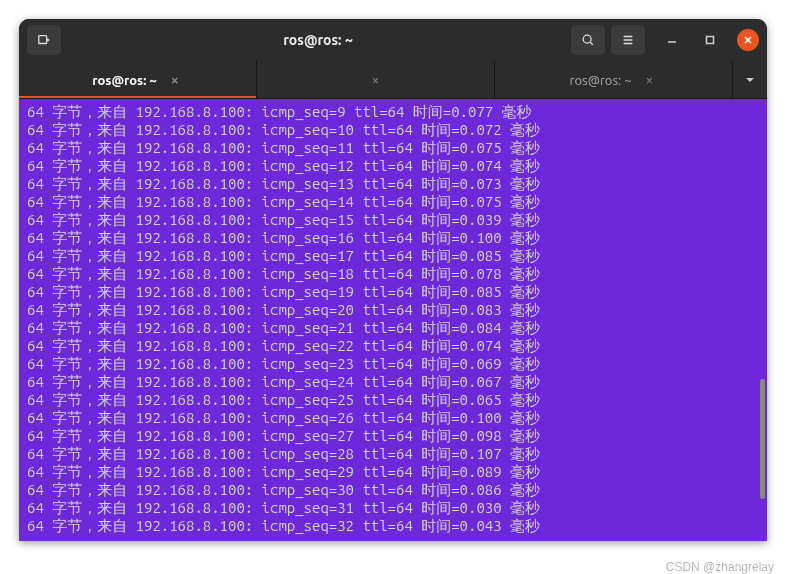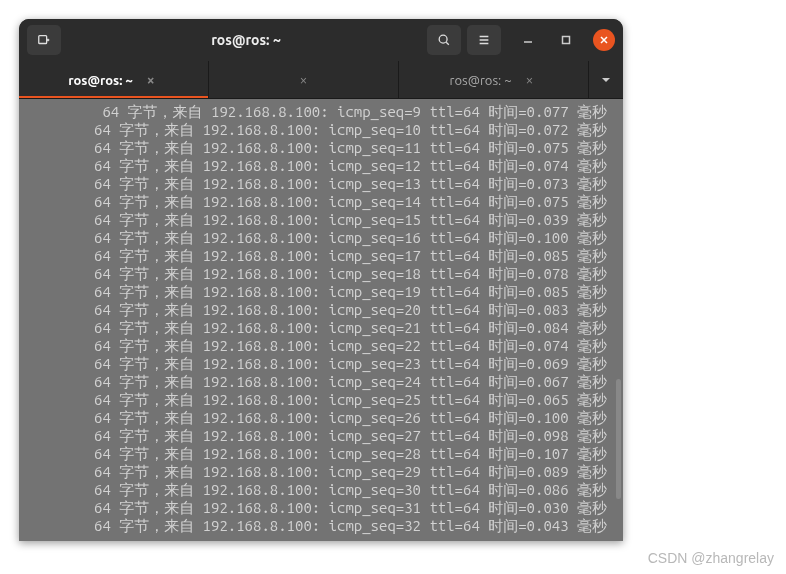--- a/index.html
+++ b/index.html
@@ -1,36 +1,36 @@
 <!DOCTYPE html>
 <html><head>
 <meta charset="utf-8">
 <style>
 * { margin: 0; padding: 0; box-sizing: border-box; }
 body { width: 786px; height: 574px; background: #fff; font-family: "Ubuntu", sans-serif; position: relative; }
-.window { position: absolute; left: 19px; top: 19px; width: 604px; height: 522px; background: #2c2c2c; border-radius: 10px 10px 0 0; box-shadow: 0 2px 8px rgba(0,0,0,0.4); overflow: hidden; }
+.window { position: absolute; left: 19px; top: 19px; width: 748px; height: 522px; background: #2c2c2c; border-radius: 10px 10px 0 0; box-shadow: 0 2px 8px rgba(0,0,0,0.4); overflow: hidden; }
 .titlebar { height: 42px; background: #2c2c2c; display: flex; align-items: center; padding: 0 8px; }
 .tb-left { display: flex; align-items: center; }
 .tb-btn { width: 34px; height: 30px; background: #3b3b3b; border-radius: 5px; display: flex; align-items: center; justify-content: center; color: #ddd; margin-right: 4px; }
 .tb-center { flex: 1; text-align: center; color: #eee; font-weight: bold; font-size: 14px; }
 .tb-right { display: flex; align-items: center; gap: 6px; }
 .tb-right .tb-btn { margin-right: 0; }
 .win-min, .win-max, .win-close { width: 22px; height: 22px; border-radius: 50%; display: flex; align-items: center; justify-content: center; margin-left: 10px; }
 .win-min, .win-max { color: #ccc; font-size: 13px; }
 .win-close { background: #e95420; color: #fff; }
 .tabs { height: 38px; display: flex; align-items: center; background: #2c2c2c; border-bottom: 1px solid #1a1a1a; }
 .tab { flex: 1; height: 100%; display: flex; align-items: center; justify-content: center; gap: 10px; color: #aaa; font-size: 13px; border-right: 1px solid #1a1a1a; position: relative; cursor: pointer; }
 .tab.active { color: #fff; font-weight: bold; }
 .tab.active::after { content: ''; position: absolute; bottom: 0; left: 0; right: 0; height: 2px; background: #e95420; }
 .tab-close { color: #888; font-size: 14px; padding: 0 4px; }
 .dropdown { width: 34px; height: 100%; display: flex; align-items: center; justify-content: center; color: #ccc; }
-.terminal { height: calc(100% - 80px); background: #737373; padding: 4px 16px; overflow: hidden; position: relative; text-align: right; }
+.terminal { height: calc(100% - 80px); background: #6d28d9; padding: 4px 8px; overflow: hidden; position: relative; }
 .terminal-content { color: #d2d2d2; font-family: "Ubuntu Mono", "DejaVu Sans Mono", monospace; font-size: 15px; line-height: 18px; white-space: pre; }
 .scrollbar { position: absolute; right: 2px; top: 280px; width: 5px; height: 120px; background: #888; border-radius: 3px; }
-.watermark { position: absolute; right: 12px; bottom: 8px; color: #b8b8b8; font-size: 14px; font-family: sans-serif; }
+.watermark { position: absolute; right: 12px; bottom: 0; color: #b8b8b8; font-size: 12px; font-family: sans-serif; }
 svg { width: 14px; height: 14px; }
 </style>
 </head>
 <body>
 
 <div class="window">
   <div class="titlebar">
     <div class="tb-left">
       <div class="tb-btn">
         <svg viewBox="0 0 16 16" fill="none" stroke="#ddd" stroke-width="1.5">

